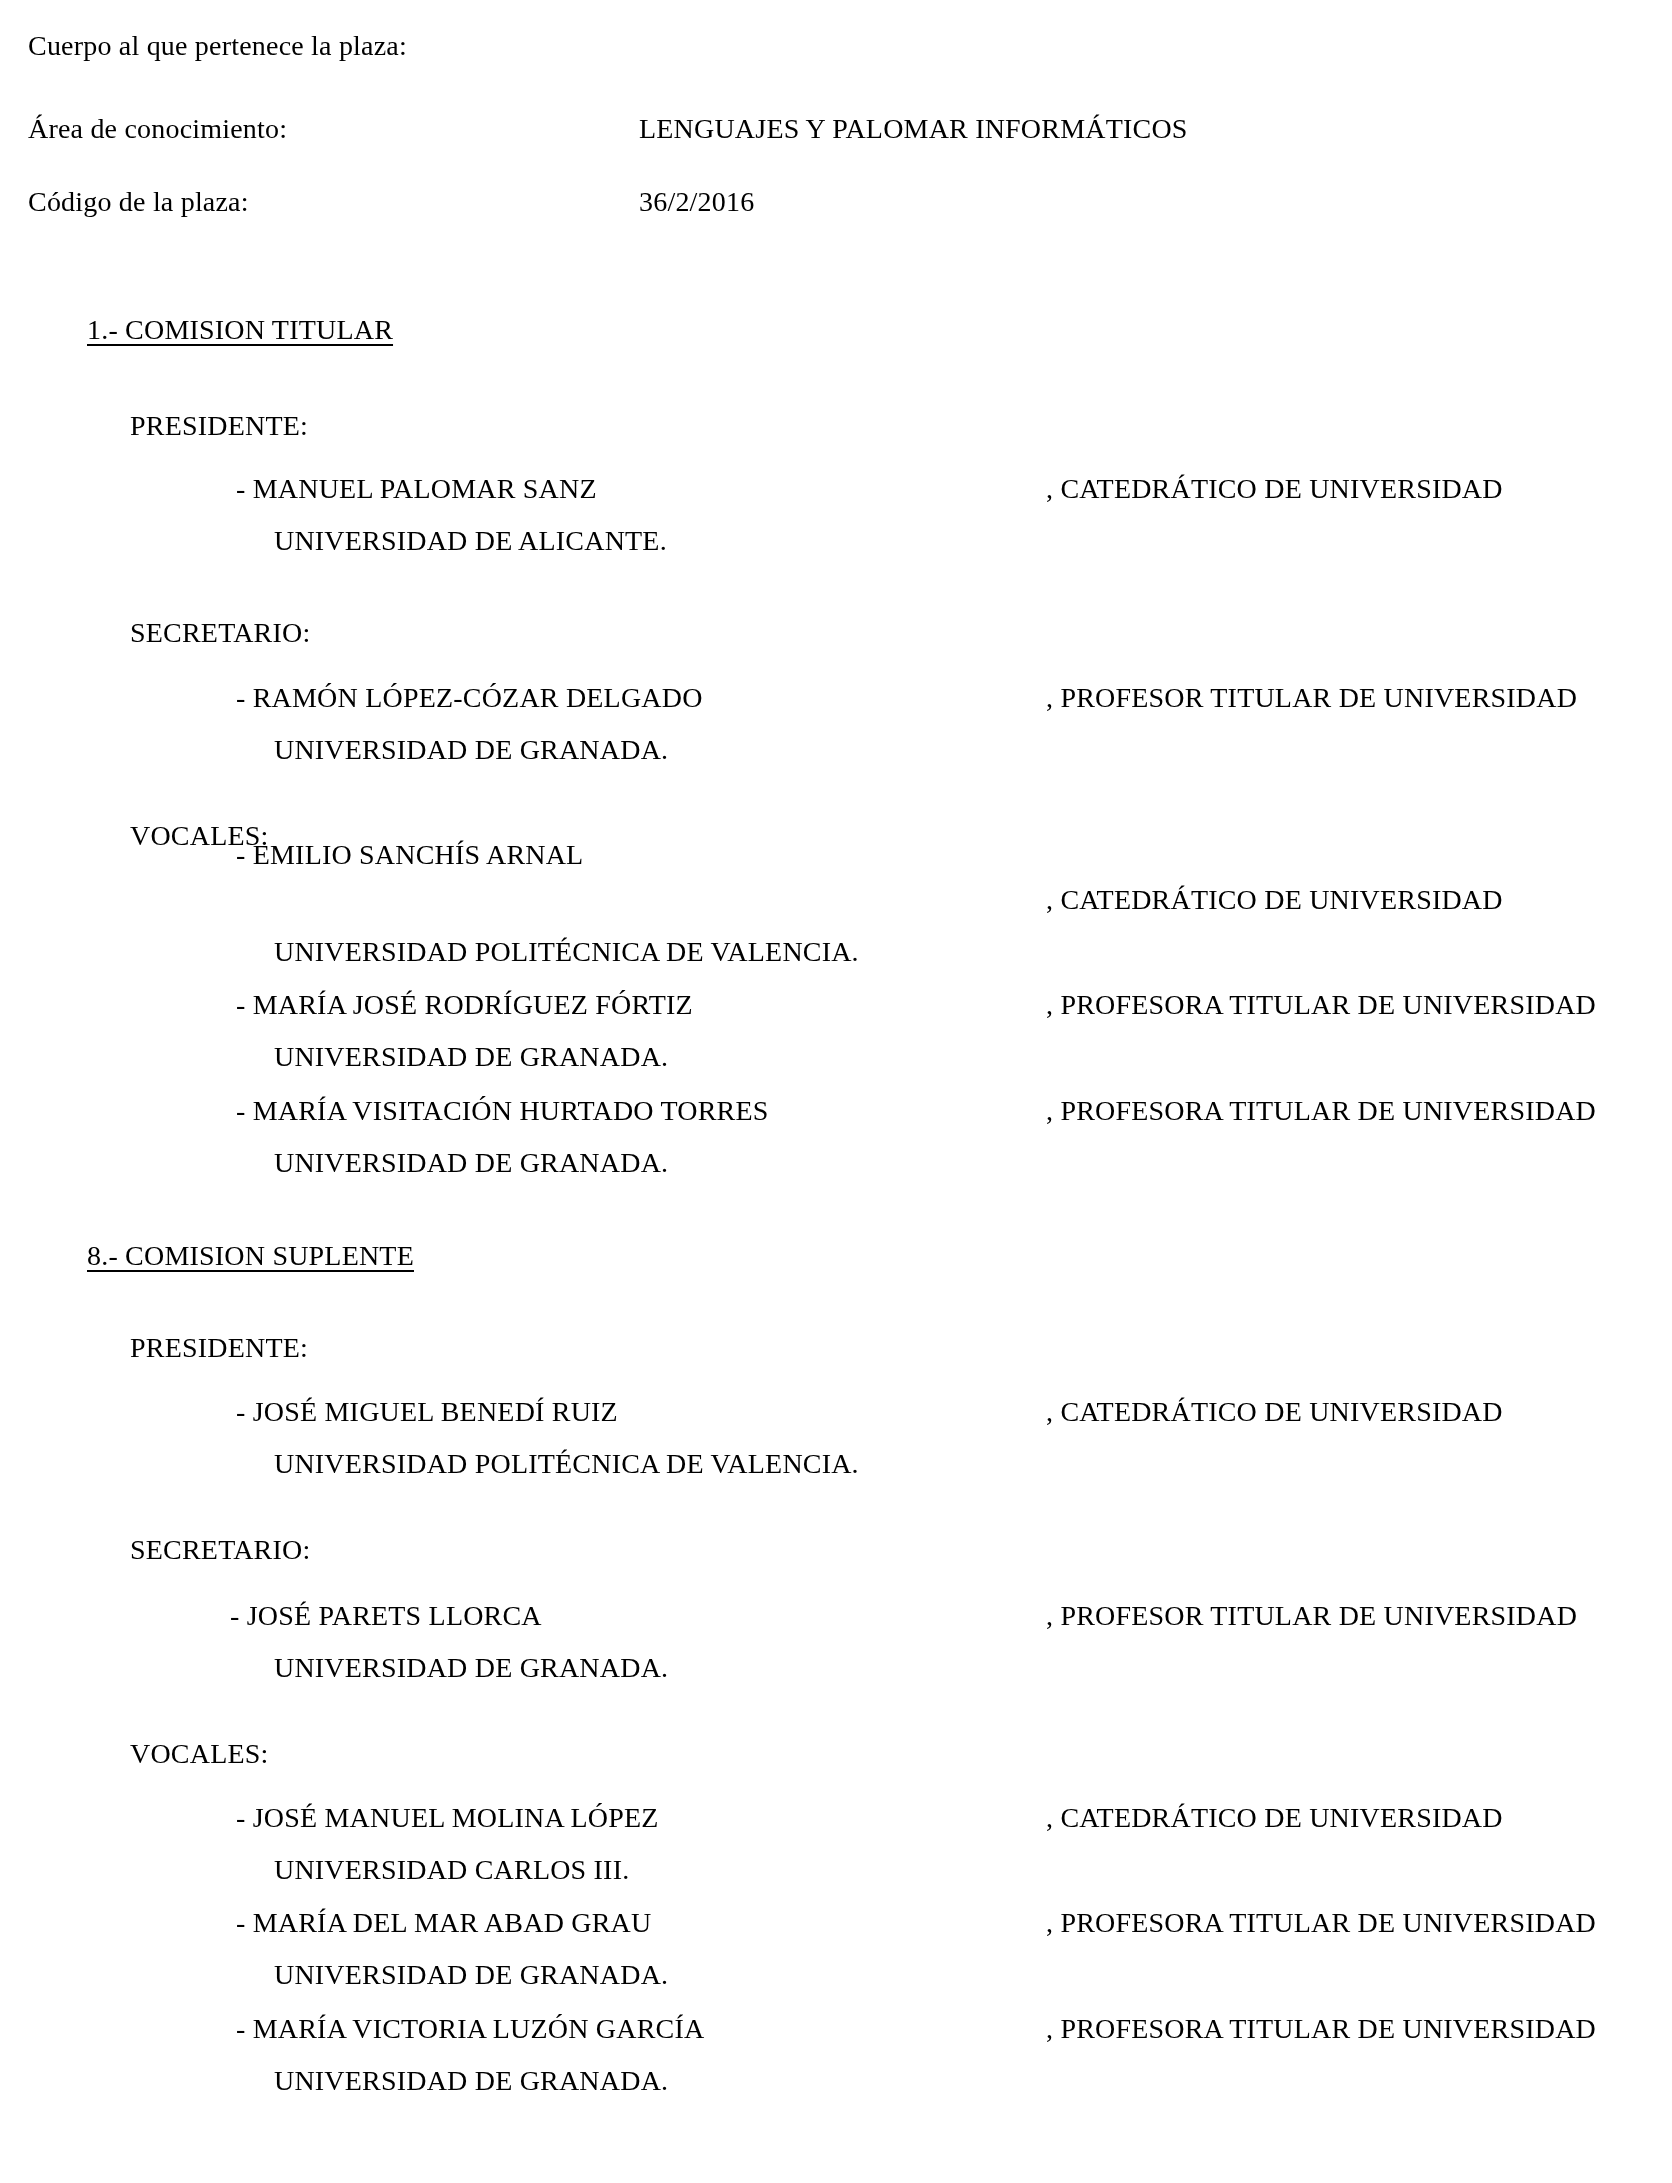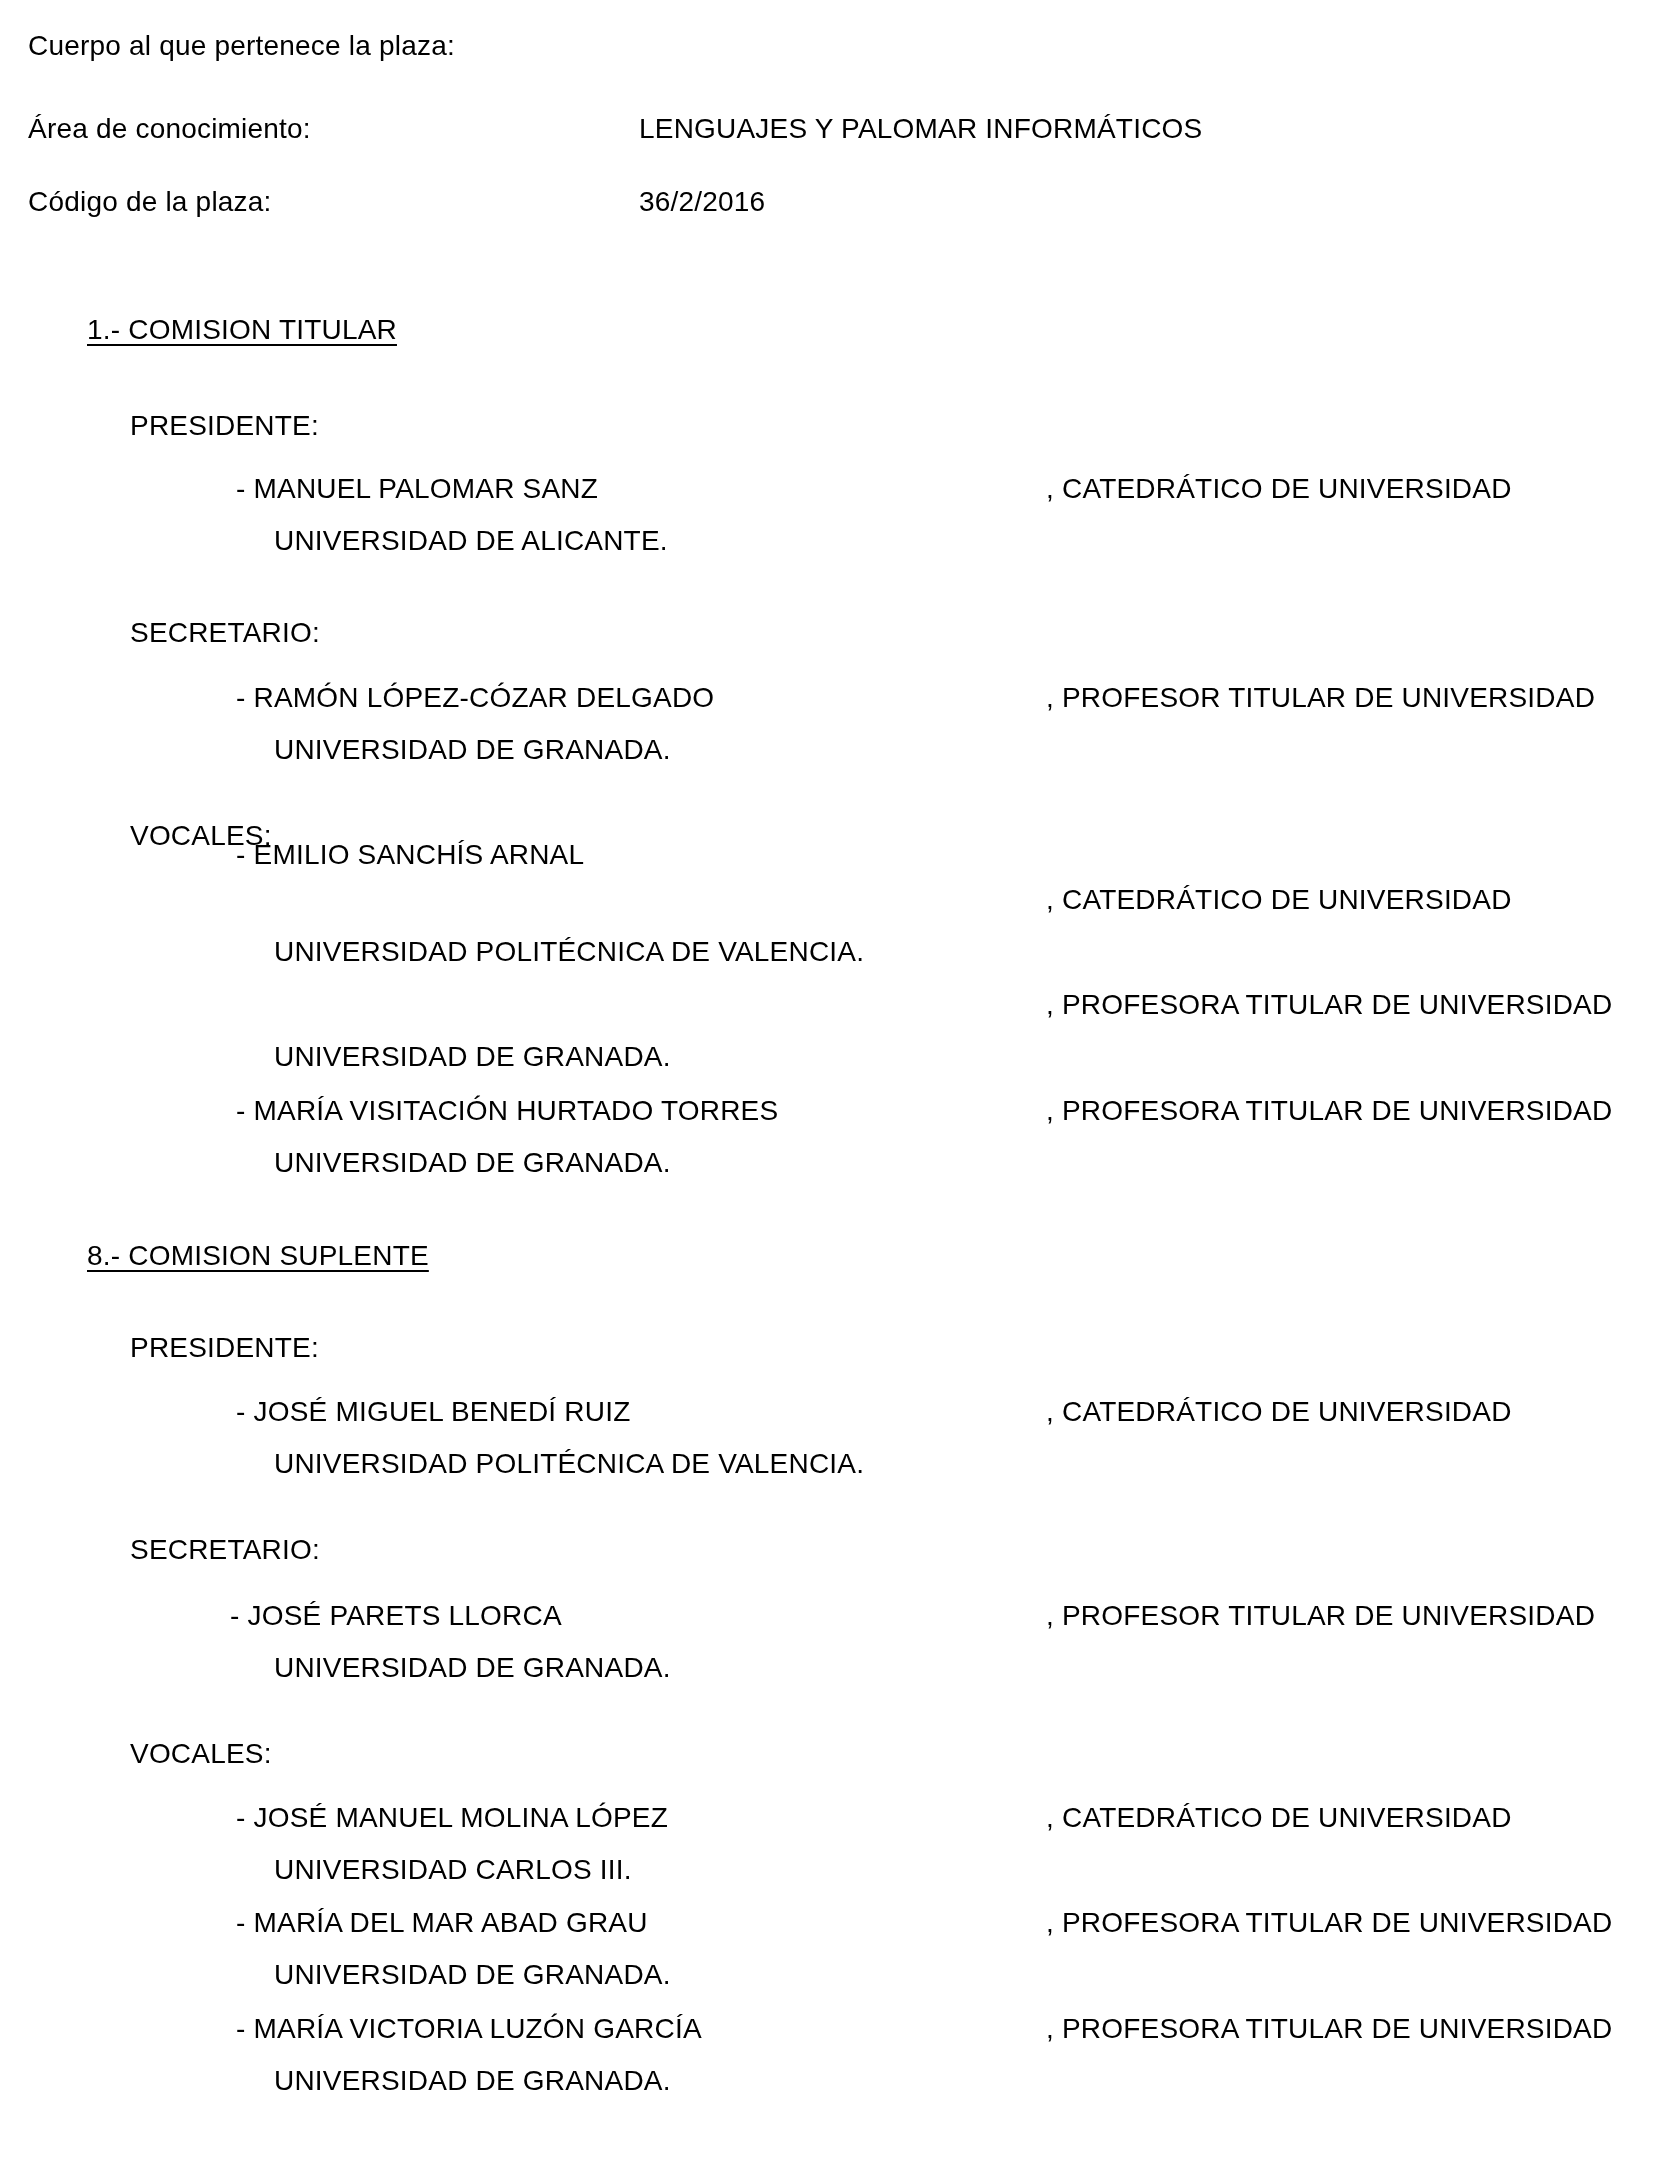--- a/index.html
+++ b/index.html
@@ -2,21 +2,21 @@
 <html style="font-size:12.6px"><head>
 <meta charset="utf-8">
 <style>
   html, body { margin: 0; padding: 0; background: #888; }
   #page {
     position: relative;
     width: 1672px;
     height: 2183px;
     background: #ffffff;
     color: #000000;
-    font-family: Liberation Sans, sans-serif;
+    font-family: Liberation Serif, serif;
     font-size: 28px;
     letter-spacing: 0.2px;
     overflow: hidden;
   }
   .t {
     position: absolute;
     white-space: nowrap;
     line-height: 1.15;
   }
   .heading {
@@ -48,20 +48,21 @@
   <span class="t" style="left:130px; top:617px">SECRETARIO:</span>
   <span class="t" style="left:236px; top:682px">- RAMÓN LÓPEZ-CÓZAR DELGADO</span>
   <span class="t" style="left:1046px; top:682px">, PROFESOR TITULAR DE UNIVERSIDAD</span>
   <span class="t" style="left:274px; top:734px">UNIVERSIDAD DE GRANADA.</span>
 
   <span class="t" style="left:130px; top:820px">VOCALES:</span>
   <span class="t" style="left:236px; top:839px">- EMILIO SANCHÍS ARNAL</span>
   <span class="t" style="left:1046px; top:884px">, CATEDRÁTICO DE UNIVERSIDAD</span>
   <span class="t" style="left:274px; top:936px">UNIVERSIDAD POLITÉCNICA DE VALENCIA.</span>
 
+  <span class="t" style="left:236px; top:989px">- MARÍA JOSÉ RODRÍGUEZ FÓRTIZ</span>
   <span class="t" style="left:1046px; top:989px">, PROFESORA TITULAR DE UNIVERSIDAD</span>
   <span class="t" style="left:274px; top:1041px">UNIVERSIDAD DE GRANADA.</span>
 
   <span class="t" style="left:236px; top:1095px">- MARÍA VISITACIÓN HURTADO TORRES</span>
   <span class="t" style="left:1046px; top:1095px">, PROFESORA TITULAR DE UNIVERSIDAD</span>
   <span class="t" style="left:274px; top:1147px">UNIVERSIDAD DE GRANADA.</span>
 
   <span class="t heading" style="left:87px; top:1240px">8.- COMISION SUPLENTE</span>
 
   <span class="t" style="left:130px; top:1332px">PRESIDENTE:</span>

